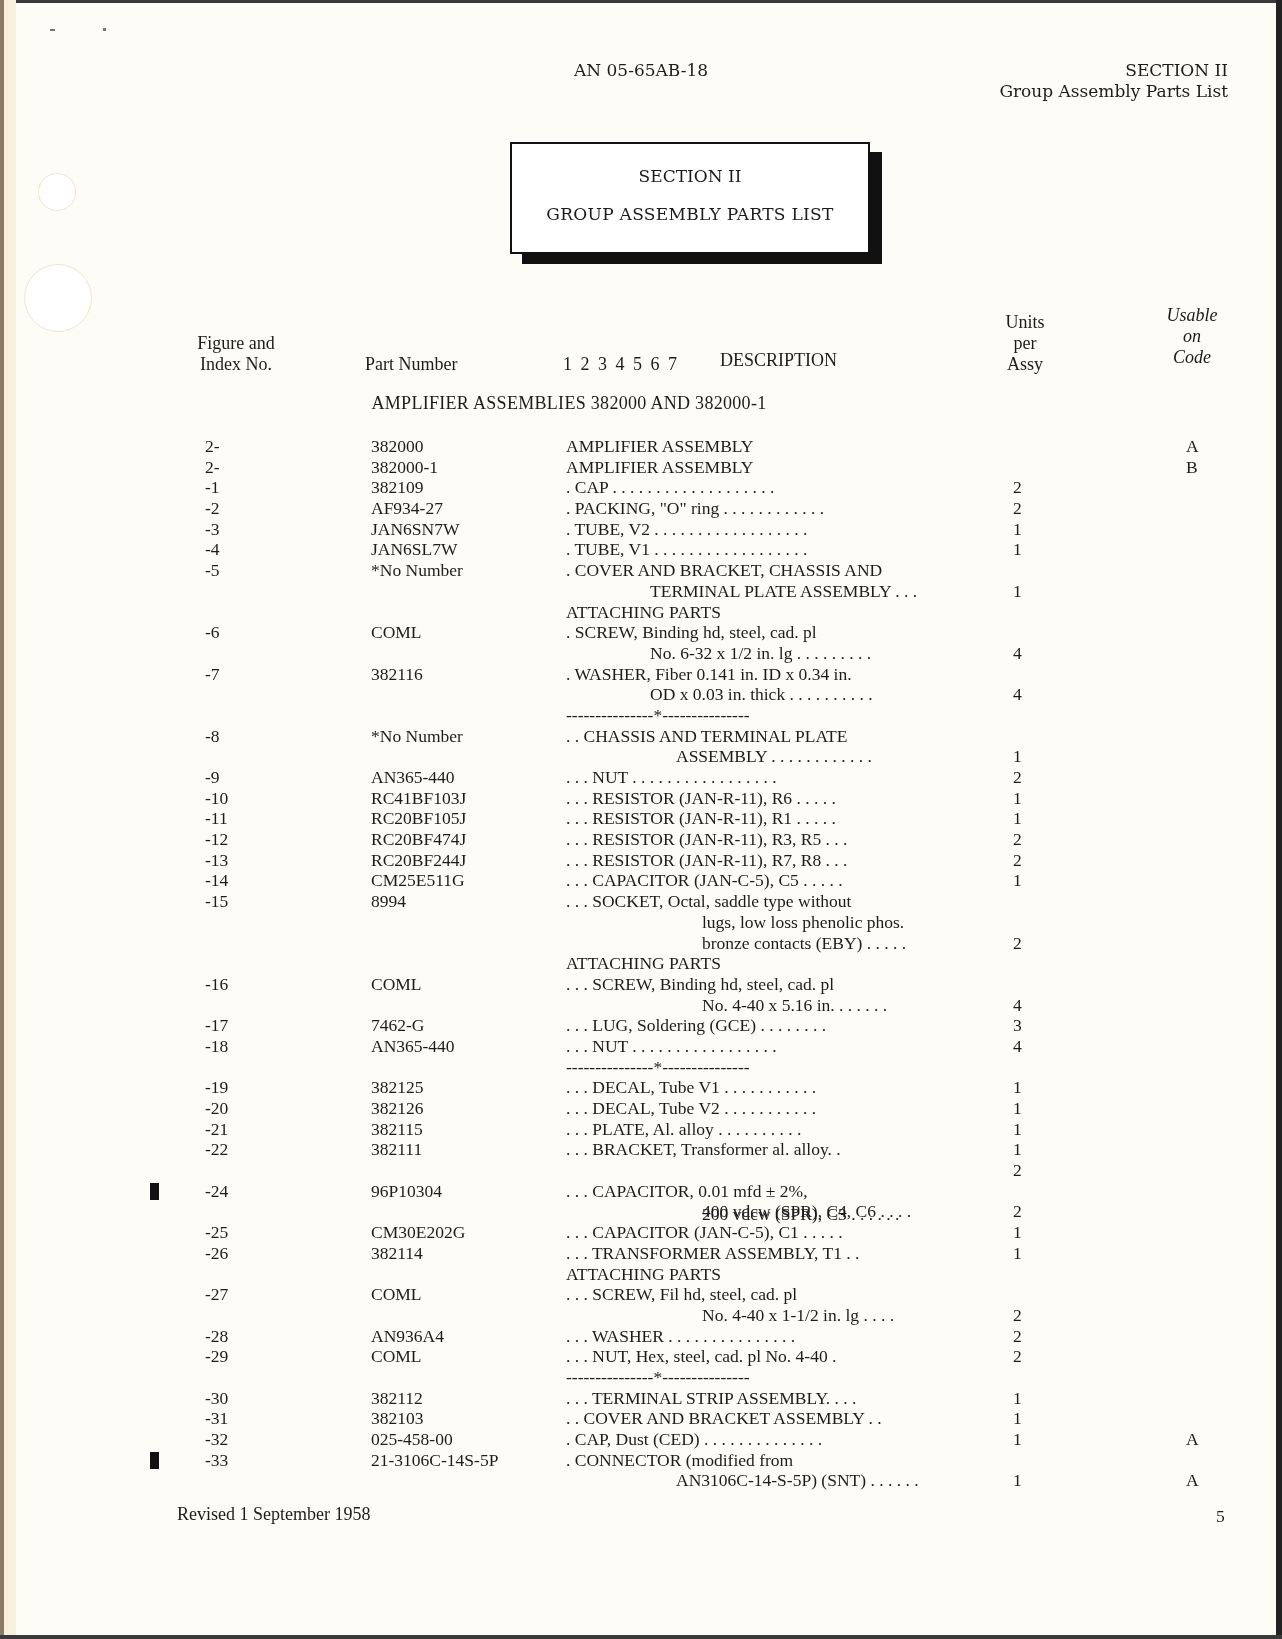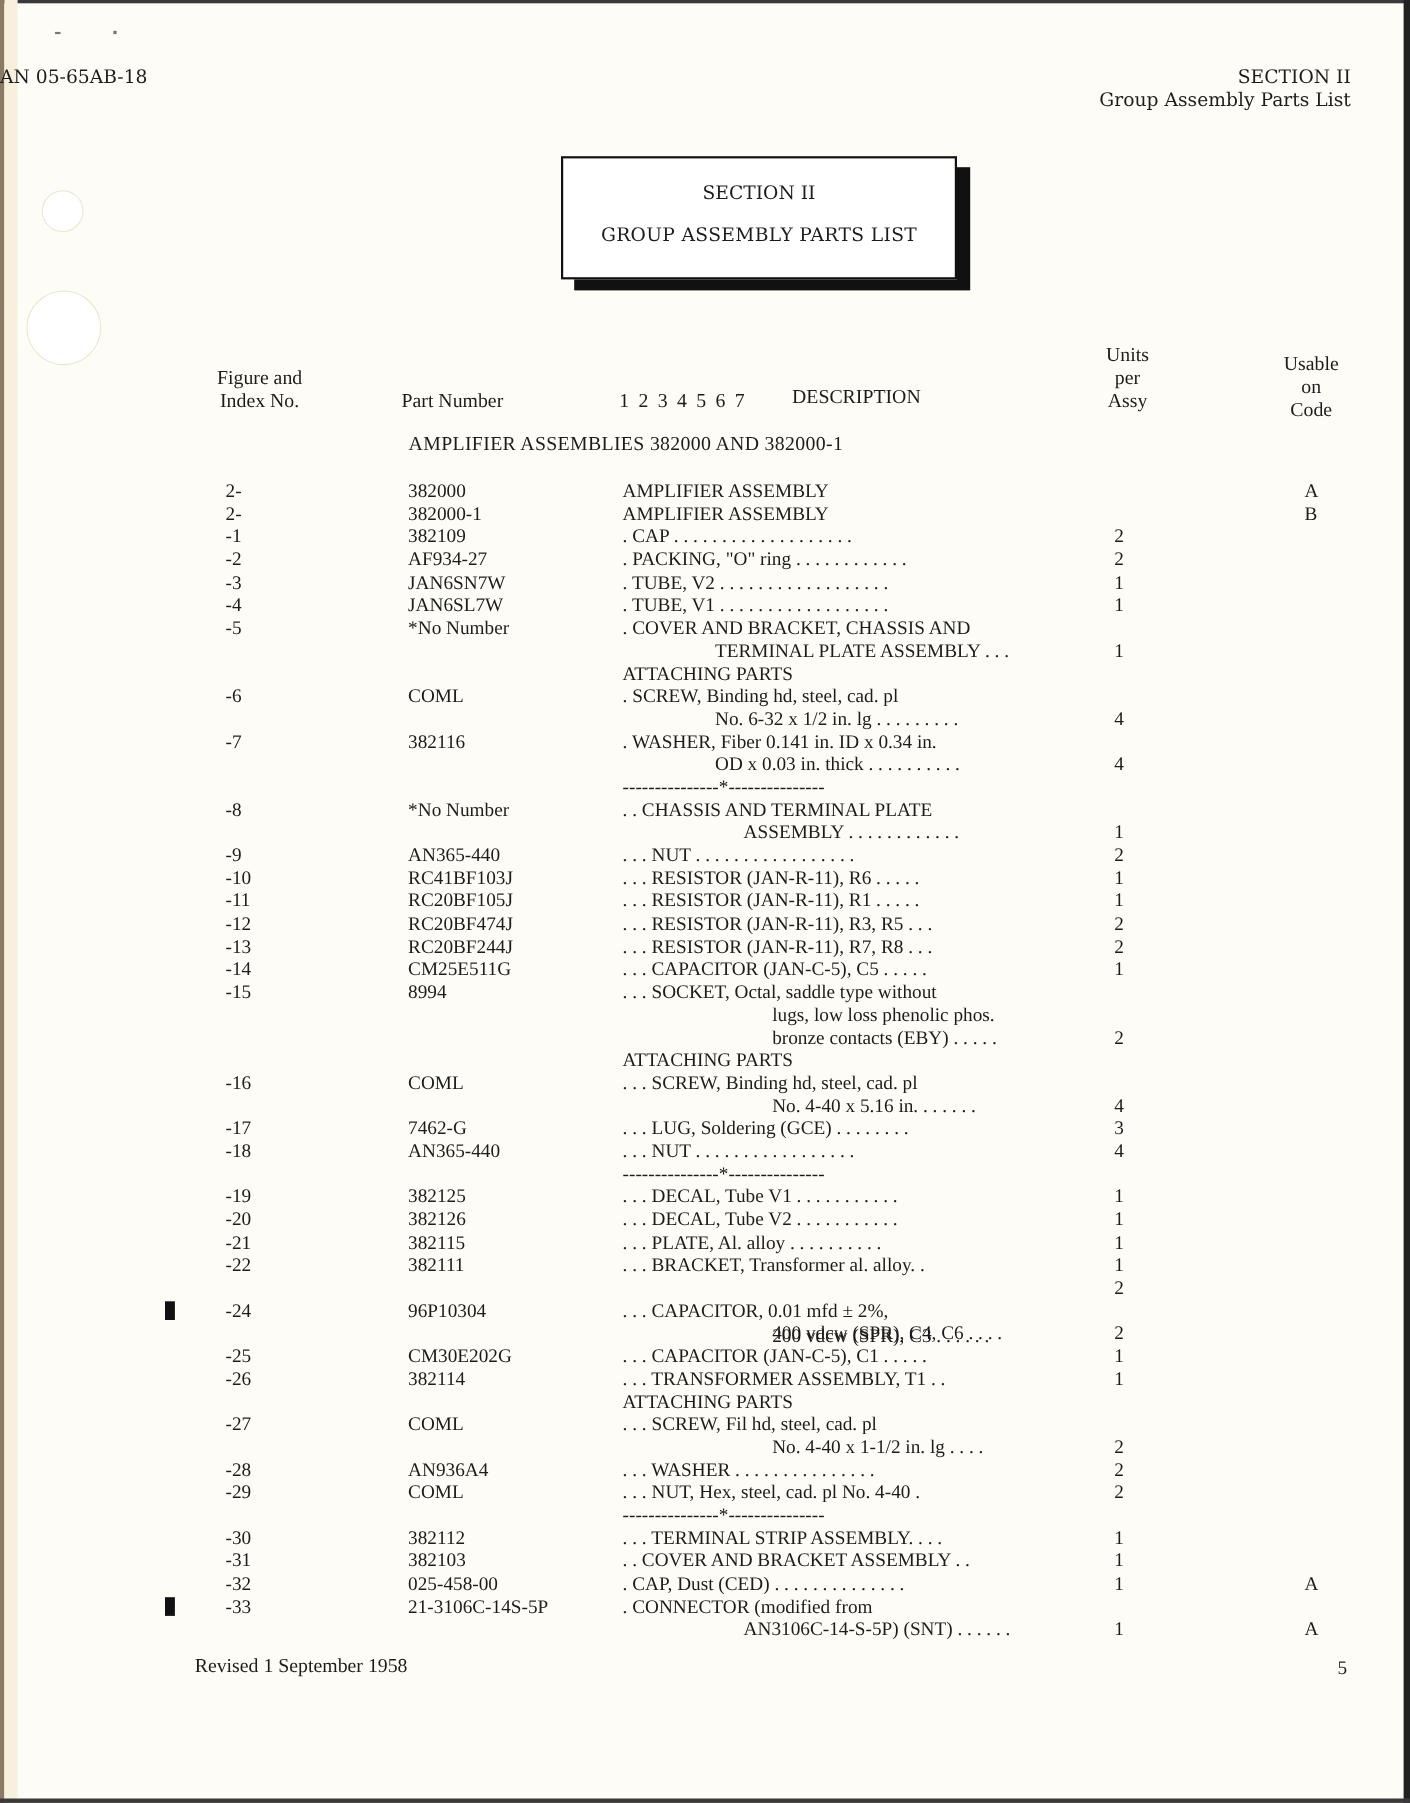--- a/index.html
+++ b/index.html
@@ -10,21 +10,21 @@
     color:#1c1c1c;
   }
   .page-edge-left { position:absolute; left:0; top:0; width:4px; height:1639px; background:#8a7a66; }
   .page-edge-top { position:absolute; left:0; top:0; width:1282px; height:3px; background:#3a3a3a; }
   .page-edge-bottom { position:absolute; left:0; bottom:0; width:1282px; height:4px; background:#3a3a3a; }
   .page-edge-right { position:absolute; right:0; top:0; width:6px; height:1639px; background:#222; }
   .fold-strip { position:absolute; left:4px; top:0; width:12px; height:1639px; background:#f7f0dd; }
   .punch { position:absolute; border-radius:50%; background:#fff; border:1px solid #efe6cf; }
   .speck { position:absolute; width:5px; height:2px; background:#777; }
 
-  .hdr-center { position:absolute; left:0; width:1282px; top:60px; font-size:17px; }
+  .hdr-center { position:absolute; left:0; width:1282px; top:60px; text-align:center; font-size:17px; }
   .hdr-right { position:absolute; right:54px; top:60px; text-align:right; font-size:17px; line-height:21px; }
 
   .title-box {
     position:absolute; left:510px; top:142px; width:356px; height:108px;
     border:2px solid #111; background:#fff; box-shadow:12px 10px 0 #111;
     text-align:center;
   }
   .title-box .l1 { margin-top:22px; font-size:17px; }
   .title-box .l2 { margin-top:18px; font-size:17px; letter-spacing:0.3px; }
 
@@ -73,21 +73,21 @@
   <div>Index No.</div>
 </div>
 <div class="col-head" style="left:365px;top:354px;">Part Number</div>
 <div class="col-head" style="left:720px;top:350px;">DESCRIPTION</div>
 <div class="col-head" style="left:563px;top:354px;word-spacing:4px;">1 2 3 4 5 6 7</div>
 <div class="col-head" style="left:990px;top:312px;width:70px;">
   <div>Units</div>
   <div>per</div>
   <div>Assy</div>
 </div>
-<div class="col-head" style="left:1156px;top:320px;width:72px;">
+<div class="col-head" style="left:1156px;top:305px;width:72px;font-style:italic;">
   <div>Usable</div>
   <div>on</div>
   <div>Code</div>
 </div>
 
 <div class="subtitle">AMPLIFIER ASSEMBLIES 382000 AND 382000-1</div>
 
 <div class="rows" id="rows">
     <div class="row">
       <span class="c-index">2-</span>

